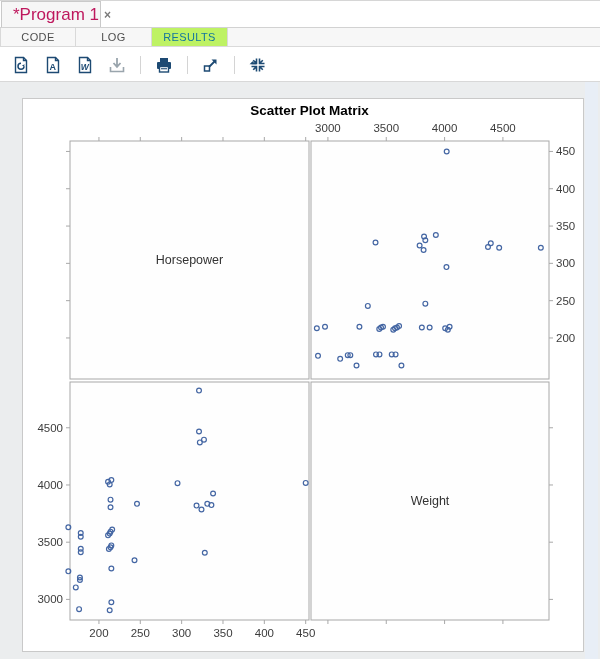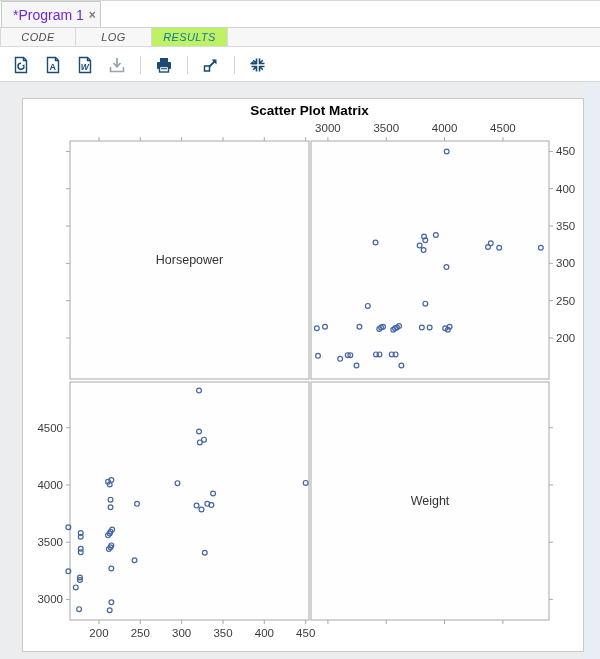--- a/index.html
+++ b/index.html
@@ -11,26 +11,26 @@
   
   .doc-tabbar{
     position:absolute;left:0;top:0;width:600px;height:27px;
     background:#ffffff;border-bottom:1px solid #d2d2d2;box-sizing:border-box;
   }
   .doc-tab{
     position:absolute;left:1px;top:0;height:26px;width:100px;
     background:#f6f6f6;border:1px solid #c9c9c9;border-bottom:none;box-sizing:border-box;
     display:flex;align-items:center;padding:0 6px;gap:5px;cursor:default;
   }
-  .doc-tab .title{font-size:14px;color:#6d28d9;white-space:nowrap;}
+  .doc-tab .title{font-size:17px;color:#be185d;white-space:nowrap;}
   .doc-tab .close{font-size:12px;color:#7a7a7a;font-weight:bold;margin-left:auto;line-height:1;}
   
   .subtabs{
     position:absolute;left:0;top:27px;width:600px;height:19px;
-    background:#f7f7f7;border-bottom:1px solid #dadada;box-sizing:border-box;display:flex;font-style:italic;
+    background:#f7f7f7;border-bottom:1px solid #dadada;box-sizing:border-box;display:flex;
   }
   .subtab{
     width:76px;text-align:center;font-size:11px;line-height:18px;color:#4d4d4d;
     border-right:1px solid #d9d9d9;box-sizing:border-box;letter-spacing:.4px;cursor:default;
   }
   .subtab:first-child{border-left:1px solid #d9d9d9;}
   .subtab.active{background:#bef264;color:#13769e;}
   
   .toolbar{
     position:absolute;left:0;top:47px;width:600px;height:34px;

